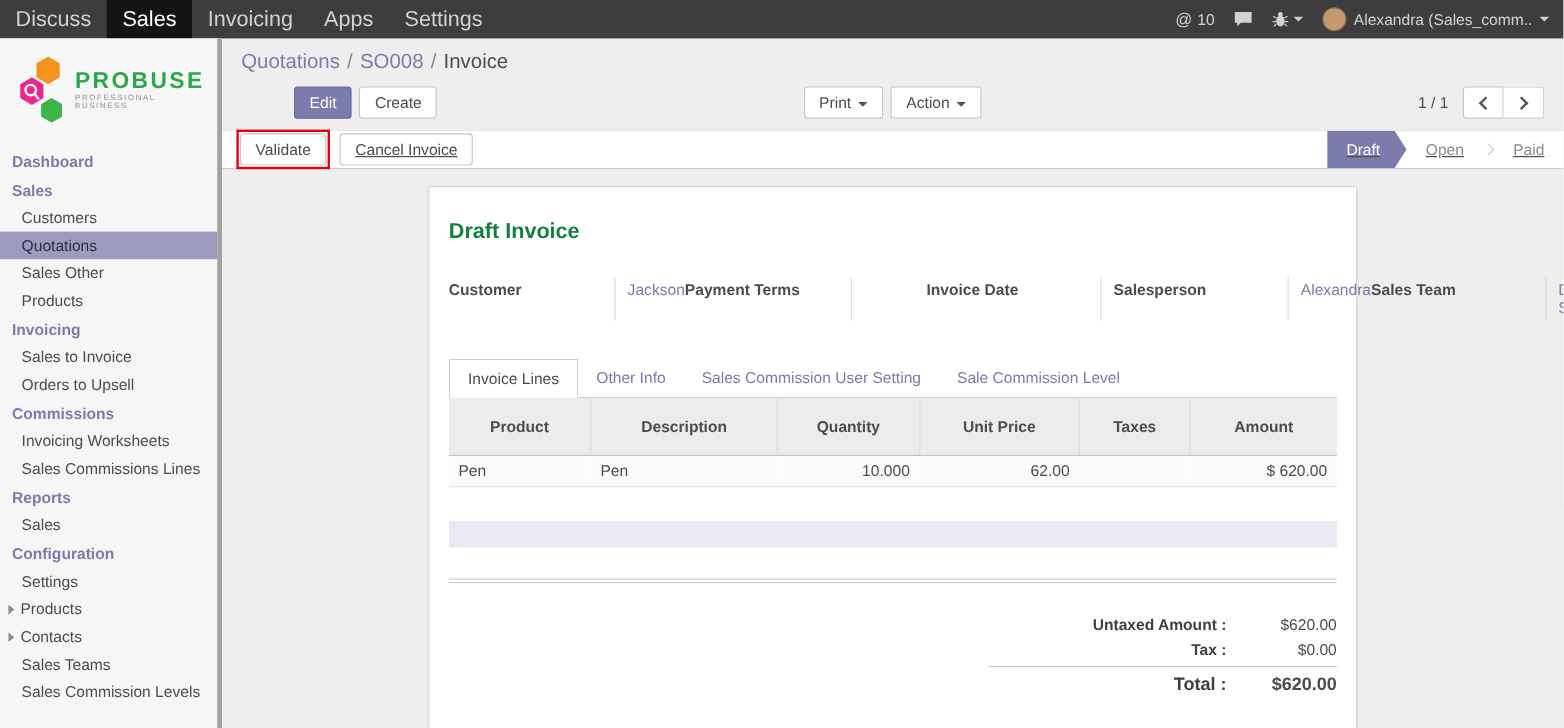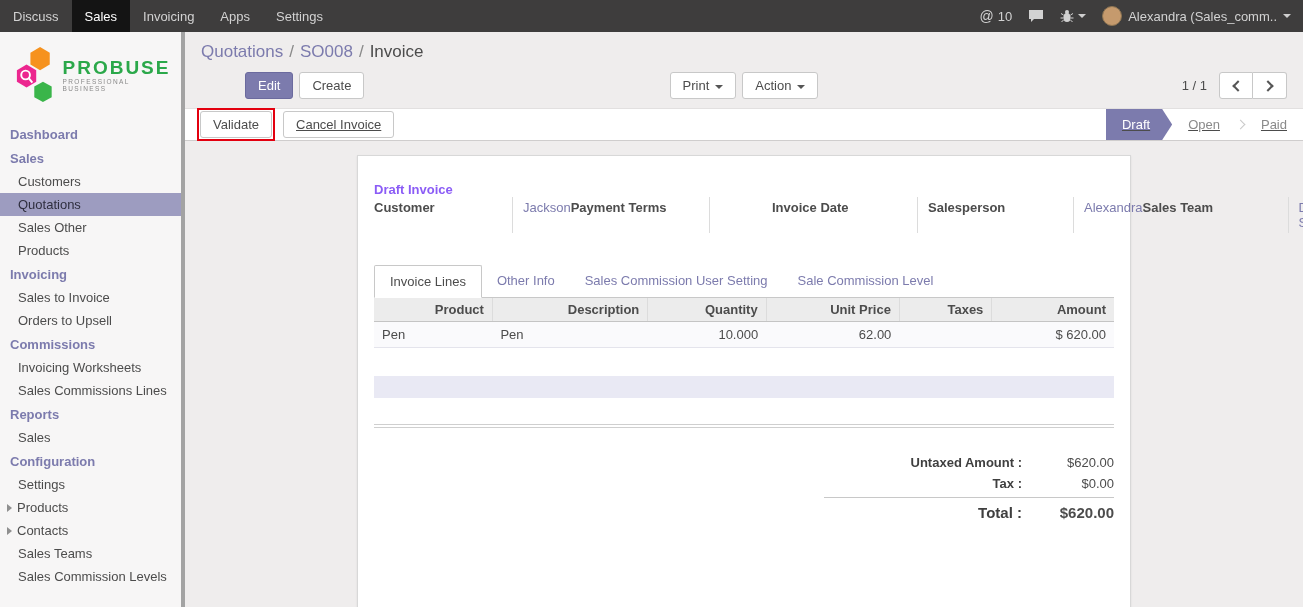--- a/index.html
+++ b/index.html
@@ -5,21 +5,21 @@
   * { box-sizing: border-box; margin: 0; padding: 0; }
   html,body { width:1303px; height:607px; overflow:hidden; }
   body {
     font-family:"Liberation Sans", sans-serif;
     font-size:13px; color:#4c4c4c; background:#efeded;
   }
 
   
   .topbar { height:32px; background:#3e3d3d; display:flex; justify-content:space-between; color:#d2d2d2; }
   .menus { display:flex; align-items:stretch; }
-  .menu-item { padding:0 13px; display:flex; align-items:center; cursor:pointer; font-size:13px; }
+  .menu-item { padding:0 13px; display:flex; align-items:center; cursor:pointer; font-size:18px; }
   .menu-item.active { background:#141414; color:#fff; }
   .topbar-right { display:flex; align-items:center; gap:16px; padding-right:12px; }
   .mention { display:flex; align-items:center; gap:4px; cursor:pointer; }
   .mention .at { font-size:14px; }
   .icon-btn { display:flex; align-items:center; gap:4px; cursor:pointer; }
   .user-menu { display:flex; align-items:center; gap:6px; cursor:pointer; max-width:190px; white-space:nowrap; }
   .avatar { width:20px; height:20px; border-radius:50%; background:#c59a6d; border:1px solid #8d7452; flex:none; }
   .caret-dn { display:inline-block; width:0; height:0; border-left:4px solid transparent; border-right:4px solid transparent; border-top:4px solid #cfcfcf; }
 
   
@@ -64,36 +64,36 @@
   .red-box { border:2px solid #e3000f; padding:1px; display:inline-block; }
   .status-widget { display:flex; align-items:center; height:100%; }
   .status-step { padding:0 16px; display:flex; align-items:center; height:100%; color:#8a8a8a; font-size:13px; cursor:pointer; }
   .status-step.active { background:#7c7bad; color:#fff; padding:0 22px 0 16px;
     clip-path:polygon(0 0, calc(100% - 10px) 0, 100% 50%, calc(100% - 10px) 100%, 0 100%); }
   .status-chev { width:7px; height:7px; border-top:1px solid #c9c9c9; border-right:1px solid #c9c9c9; transform:rotate(45deg); margin:0 1px; flex:none; }
 
   
   .content { flex:1; padding-top:14px; overflow:hidden; }
   .sheet { width:774px; margin:0 auto; background:#fff; border:1px solid #d8d8d8; box-shadow:0 1px 2px rgba(0,0,0,.08); height:560px; padding:26px 16px 0; }
-  .sheet-title { font-weight:bold; font-size:13px; color:#8b5cf6; }
+  .sheet-title { font-weight:bold; font-size:18px; color:#15803d; margin-bottom:28px; }
 
   .fields { display:flex; margin-bottom:32px; }
   .fcol { width:50%; display:flex; flex-direction:row; }
   .frow { display:flex; min-height:24px; }
   .flabel { width:138px; font-weight:bold; font-size:13px; padding-top:3px; color:#4c4c4c; }
   .fcol.right .flabel { width:145px; }
   .fvalue { flex:1; border-left:1px solid #dcdcdc; padding:3px 0 3px 10px; color:#7c7bad; cursor:pointer; }
   .fcol.right { padding-left:28px; }
 
   .tabs { border-bottom:1px solid #c8c8c8; display:flex; }
   .tab { padding:8px 15px; color:#7c7bad; cursor:pointer; font-size:13px; margin-bottom:-1px; }
   .tab.active { background:#fff; border:1px solid #c8c8c8; border-bottom:1px solid #fff; color:#4c4c4c; border-radius:2px 2px 0 0; }
 
   table.o-table { width:100%; border-collapse:collapse; table-layout:fixed; font-size:13px; }
-  .o-table th { background:#ececec; font-weight:bold; text-align:right; padding:4px 8px; border-bottom:1px solid #c4c4c4; color:#4c4c4c; }
+  .o-table th { background:#ececec; font-weight:bold; text-align:center; padding:16px 8px; border-bottom:1px solid #c4c4c4; color:#4c4c4c; }
   .o-table th + th { border-left:1px solid #dcdcdc; }
   .o-table td { padding:5px 8px; border-bottom:1px solid #e4e4ec; background:#fafafc; color:#4c4c4c; }
   .num { text-align:right; }
 
   .empty-strip { height:22px; background:#e9e9f4; margin-top:28px; }
   .hr-double { margin-top:26px; height:4px; border-top:1px solid #cfcfcf; border-bottom:1px solid #cfcfcf; }
 
   .totals { margin:24px 0 0 auto; width:290px; font-size:13px; }
   .trow { display:flex; justify-content:flex-end; padding:3px 0; align-items:baseline; }
   .tlabel { font-weight:bold; color:#3f3f3f; }

